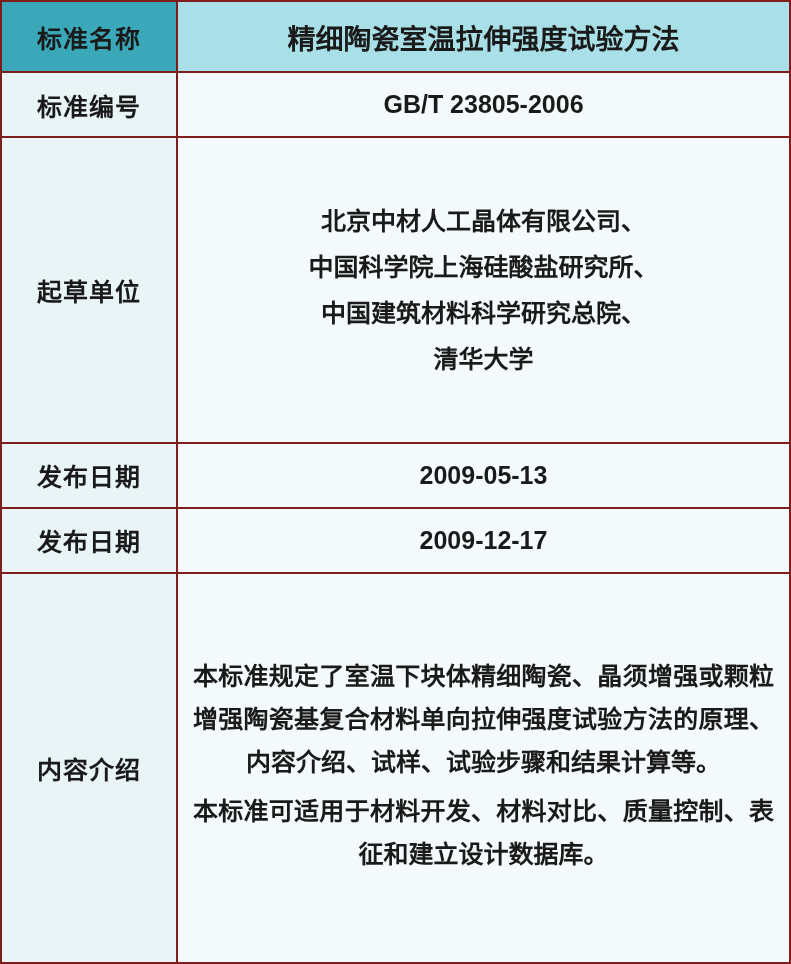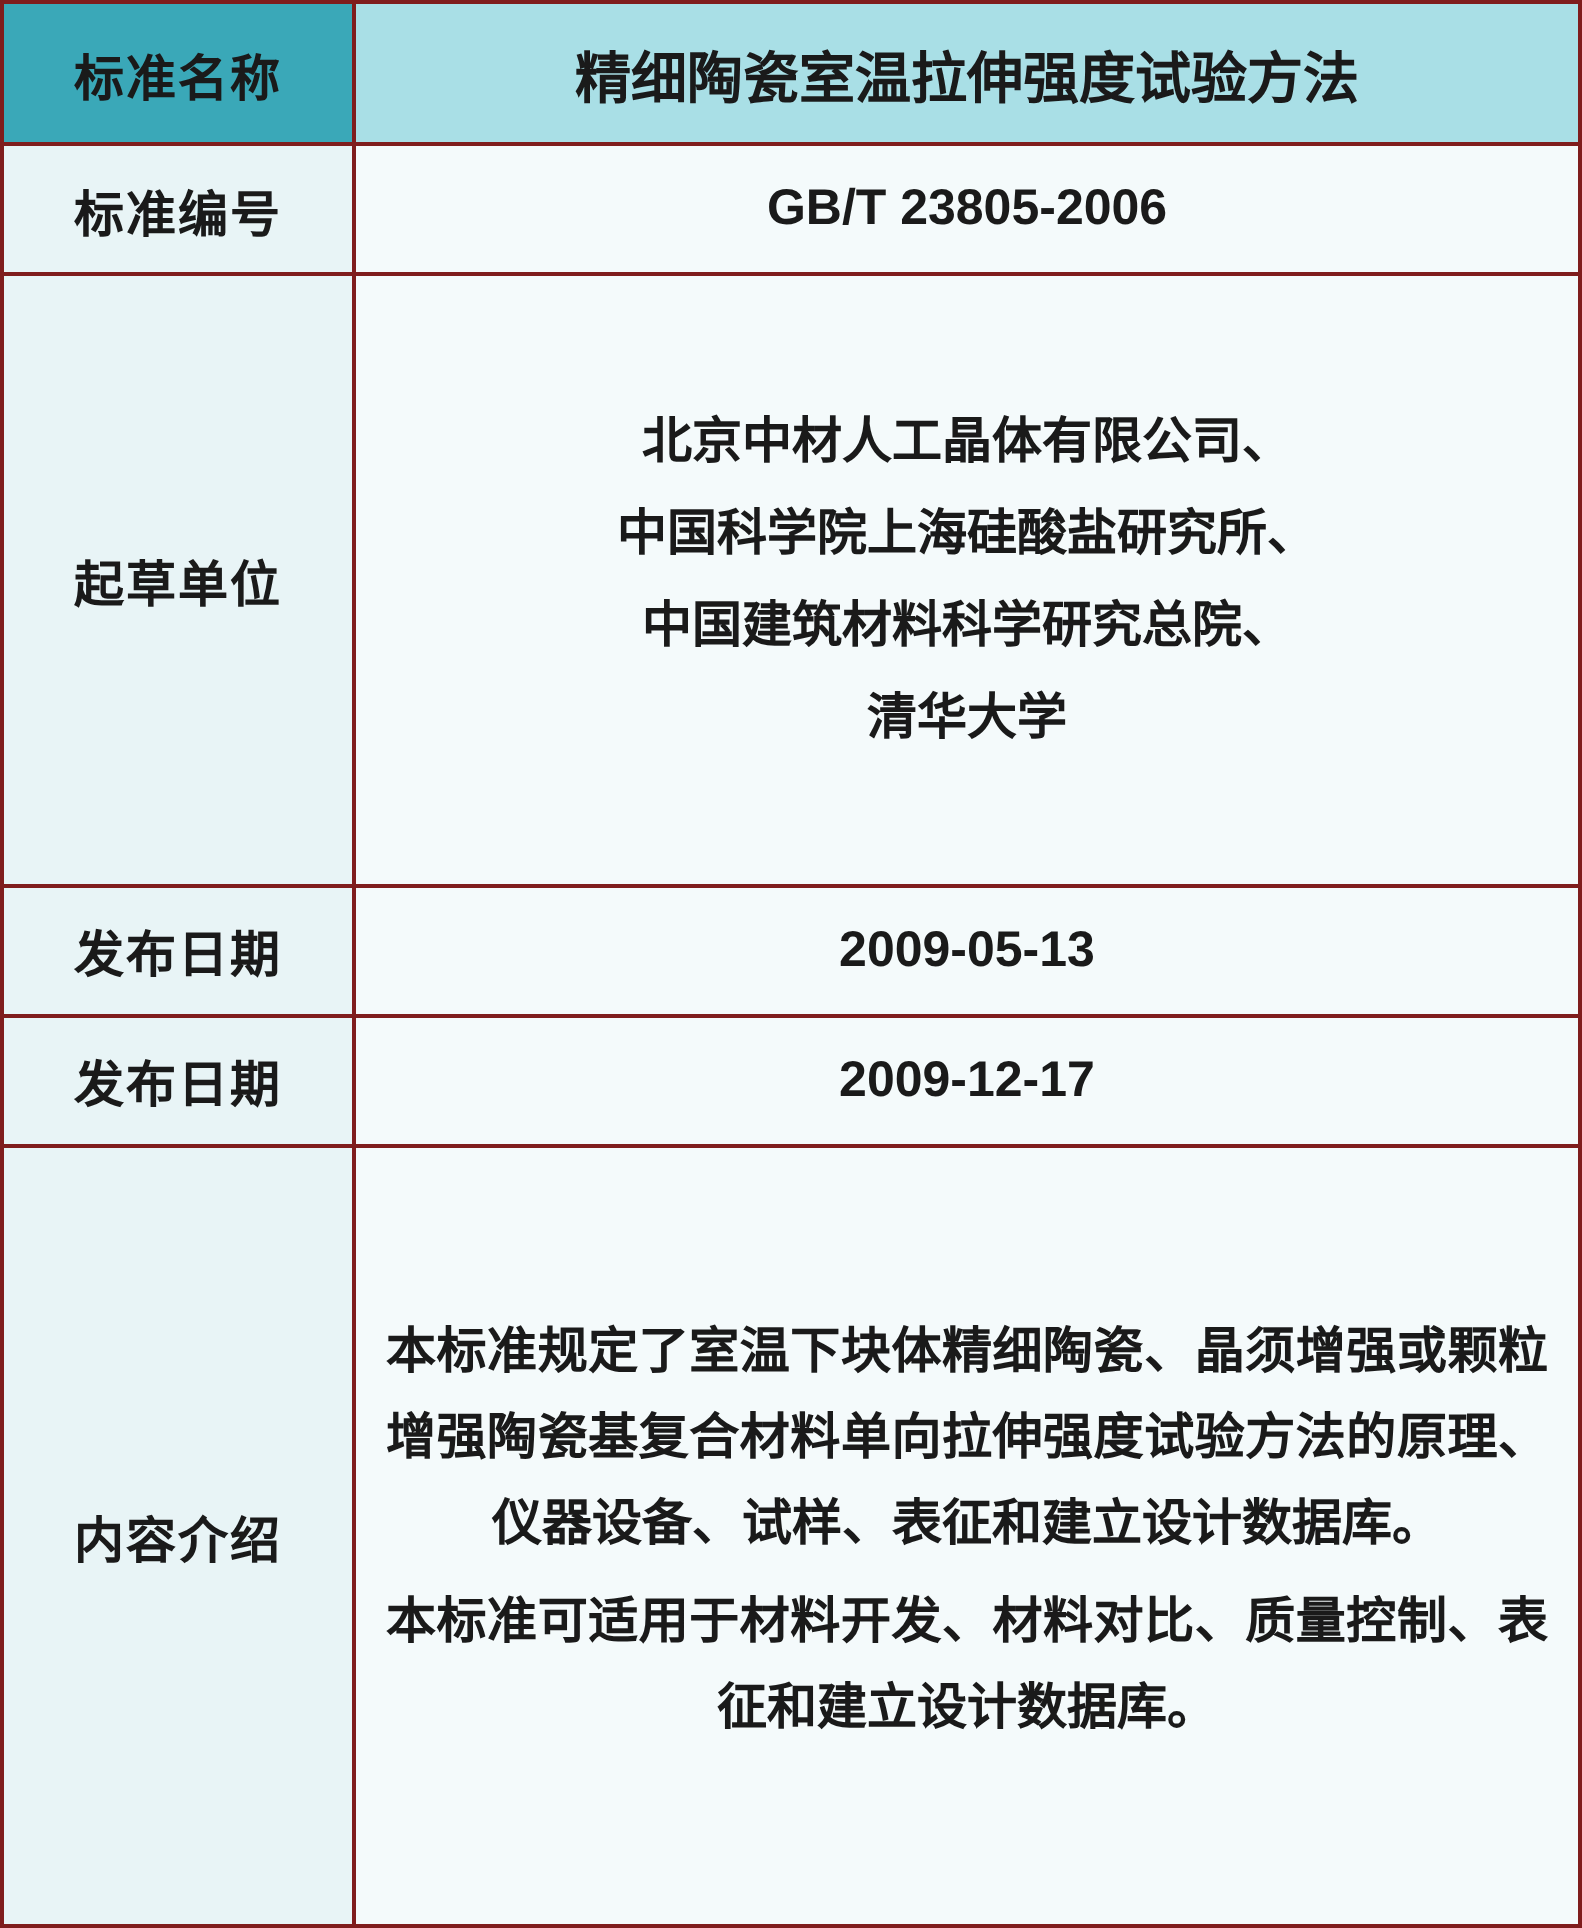--- a/index.html
+++ b/index.html
@@ -109,19 +109,19 @@
       <td class="val">2009-05-13</td>
     </tr>
     <tr class="row-imp">
       <td class="lbl">发布日期</td>
       <td class="val">2009-12-17</td>
     </tr>
     <tr class="row-desc">
       <td class="lbl">内容介绍</td>
       <td class="val">
         <div class="desc-body">
-          <p class="desc-para">本标准规定了室温下块体精细陶瓷、晶须增强或颗粒增强陶瓷基复合材料单向拉伸强度试验方法的原理、仪器设备、试样、表征和建立设计数据库。</p>
+          <p class="desc-para">本标准规定了室温下块体精细陶瓷、晶须增强或颗粒增强陶瓷基复合材料单向拉伸强度试验方法的原理、内容介绍、试样、试验步骤和结果计算等。</p>
           <p class="desc-para">本标准可适用于材料开发、材料对比、质量控制、表征和建立设计数据库。</p>
         </div>
       </td>
     </tr>
   </tbody>
 </table>
 
 </body></html>

